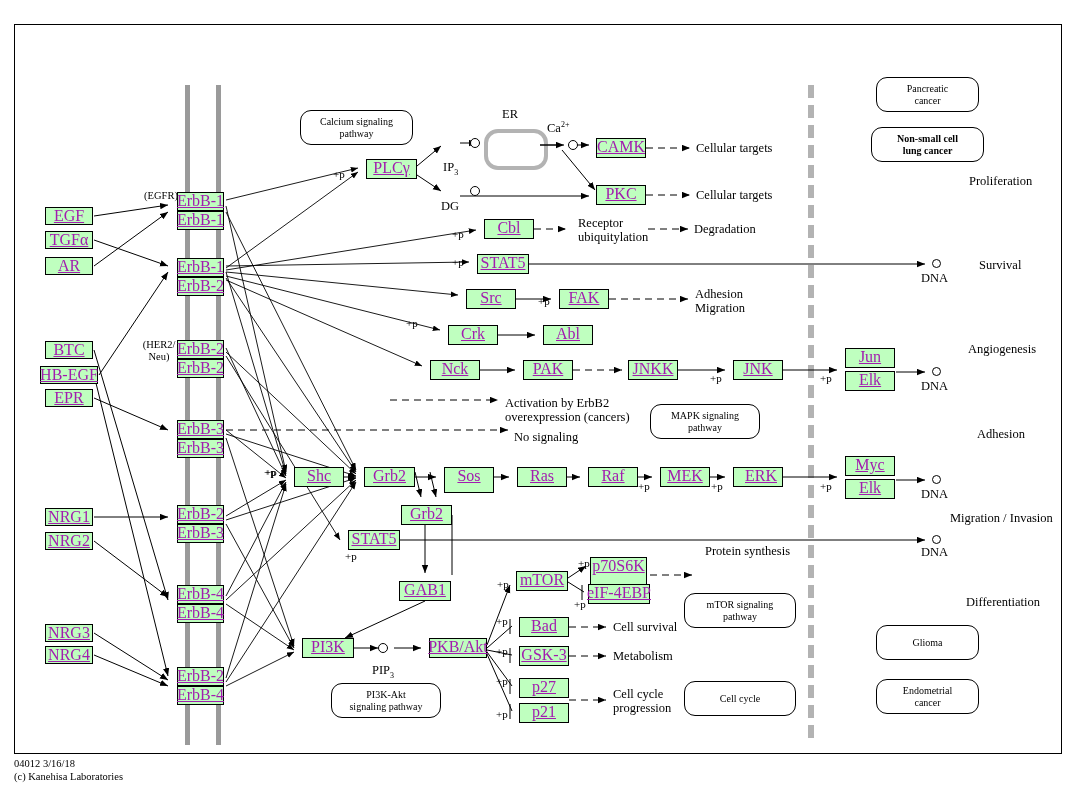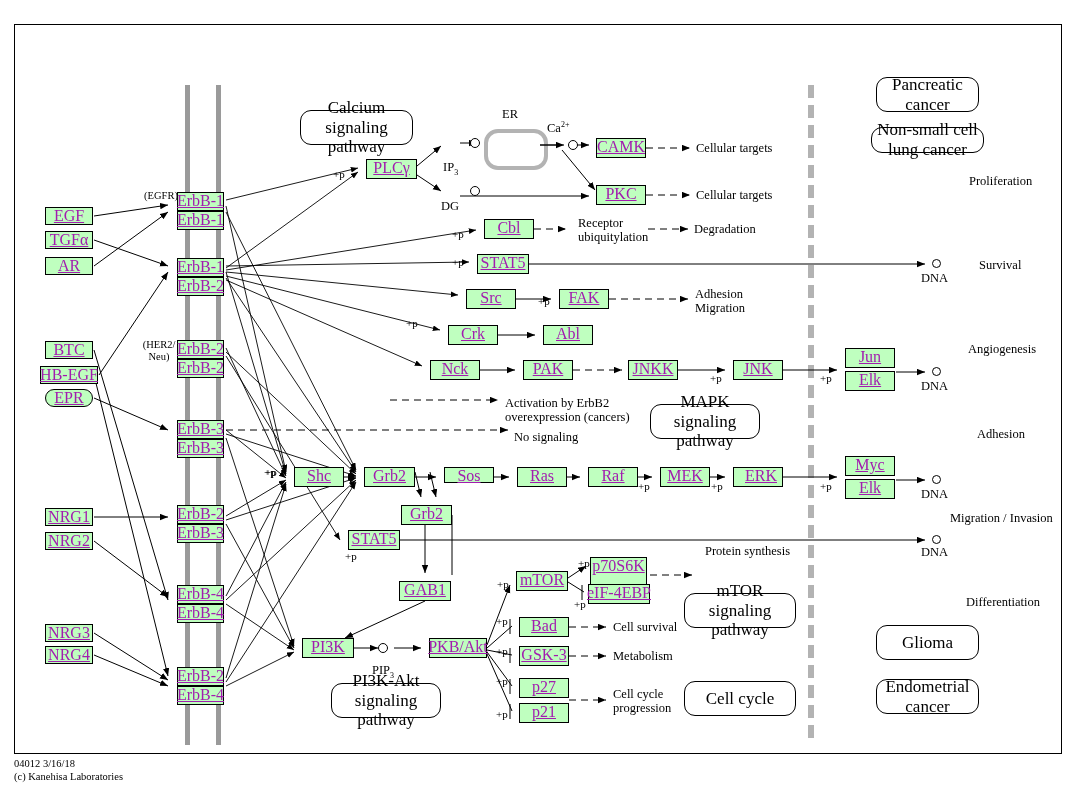--- a/index.html
+++ b/index.html
@@ -23,21 +23,21 @@
     position:absolute;box-sizing:border-box;
     background:#bfffbf;border:1px solid #000;
     display:flex;align-items:flex-start;justify-content:center;
     font-size:16px;color:#a21caf;line-height:1;white-space:nowrap;
   }
   .gene span{ text-decoration:underline; text-underline-offset:1px;}
   .round{
     position:absolute;box-sizing:border-box;background:#fff;
     border:1px solid #000;border-radius:11px;
     display:flex;align-items:center;justify-content:center;text-align:center;
-    font-size:17px;color:#000;line-height:1.15;
+    font-size:10px;color:#000;line-height:1.15;
   }
   .lbl{
     position:absolute;font-size:12.5px;color:#000;white-space:nowrap;line-height:1.15;
   }
   .lbl.c{text-align:center;}
   .small{font-size:10.5px;}
   .pp{position:absolute;font-size:11px;color:#000;white-space:nowrap;}
   .memb{position:absolute;width:5px;background:#9a9a9a;}
   .nucmemb{
     position:absolute;width:6px;
@@ -207,21 +207,21 @@
       </div>
       <div class="gene" style="left:45px;top:257px;width:48px;height:18px;">
         <span>AR</span>
       </div>
       <div class="gene" style="left:45px;top:341px;width:48px;height:18px;">
         <span>BTC</span>
       </div>
       <div class="gene" style="left:40px;top:366px;width:58px;height:18px;">
         <span>HB-EGF</span>
       </div>
-      <div class="gene" style="left:45px;top:389px;width:48px;height:18px;border-radius:9px;">
+      <div class="gene" style="left:45px;top:389px;width:48px;height:18px;">
         <span>EPR</span>
       </div>
       <div class="gene" style="left:45px;top:508px;width:48px;height:18px;">
         <span>NRG1</span>
       </div>
       <div class="gene" style="left:45px;top:532px;width:48px;height:18px;">
         <span>NRG2</span>
       </div>
       <div class="gene" style="left:45px;top:624px;width:48px;height:18px;">
         <span>NRG3</span>
@@ -317,21 +317,21 @@
       </div>
       <div class="gene" style="left:845px;top:371px;width:50px;height:20px;">
         <span>Elk</span>
       </div>
       <div class="gene" style="left:294px;top:467px;width:50px;height:20px;">
         <span>Shc</span>
       </div>
       <div class="gene" style="left:364px;top:467px;width:51px;height:20px;">
         <span>Grb2</span>
       </div>
-      <div class="gene" style="left:444px;top:467px;width:50px;height:16px;">
+      <div class="gene" style="left:444px;top:467px;width:50px;height:26px;">
         <span>Sos</span>
       </div>
       <div class="gene" style="left:517px;top:467px;width:50px;height:20px;">
         <span>Ras</span>
       </div>
       <div class="gene" style="left:588px;top:467px;width:50px;height:20px;">
         <span>Raf</span>
       </div>
       <div class="gene" style="left:660px;top:467px;width:50px;height:20px;">
         <span>MEK</span>
@@ -392,21 +392,21 @@
       </div>
       <div class="round" style="left:331px;top:683px;width:110px;height:35px;">
         <span>PI3K-Akt<br>signaling pathway</span>
       </div>
       <div class="round" style="left:684px;top:681px;width:112px;height:35px;">
         <span>Cell cycle</span>
       </div>
       <div class="round" style="left:876px;top:77px;width:103px;height:35px;">
         <span>Pancreatic<br>cancer</span>
       </div>
-      <div class="round" style="left:871px;top:127px;width:113px;height:26px;">
+      <div class="round" style="left:871px;top:127px;width:113px;height:35px;font-weight:bold;">
         <span>Non-small cell<br>lung cancer</span>
       </div>
       <div class="round" style="left:876px;top:625px;width:103px;height:35px;">
         <span>Glioma</span>
       </div>
       <div class="round" style="left:876px;top:679px;width:103px;height:35px;">
         <span>Endometrial<br>cancer</span>
       </div>
       <div class="lbl" style="left:969px;top:174px;">Proliferation</div>
       <div class="lbl" style="left:979px;top:258px;">Survival</div>

